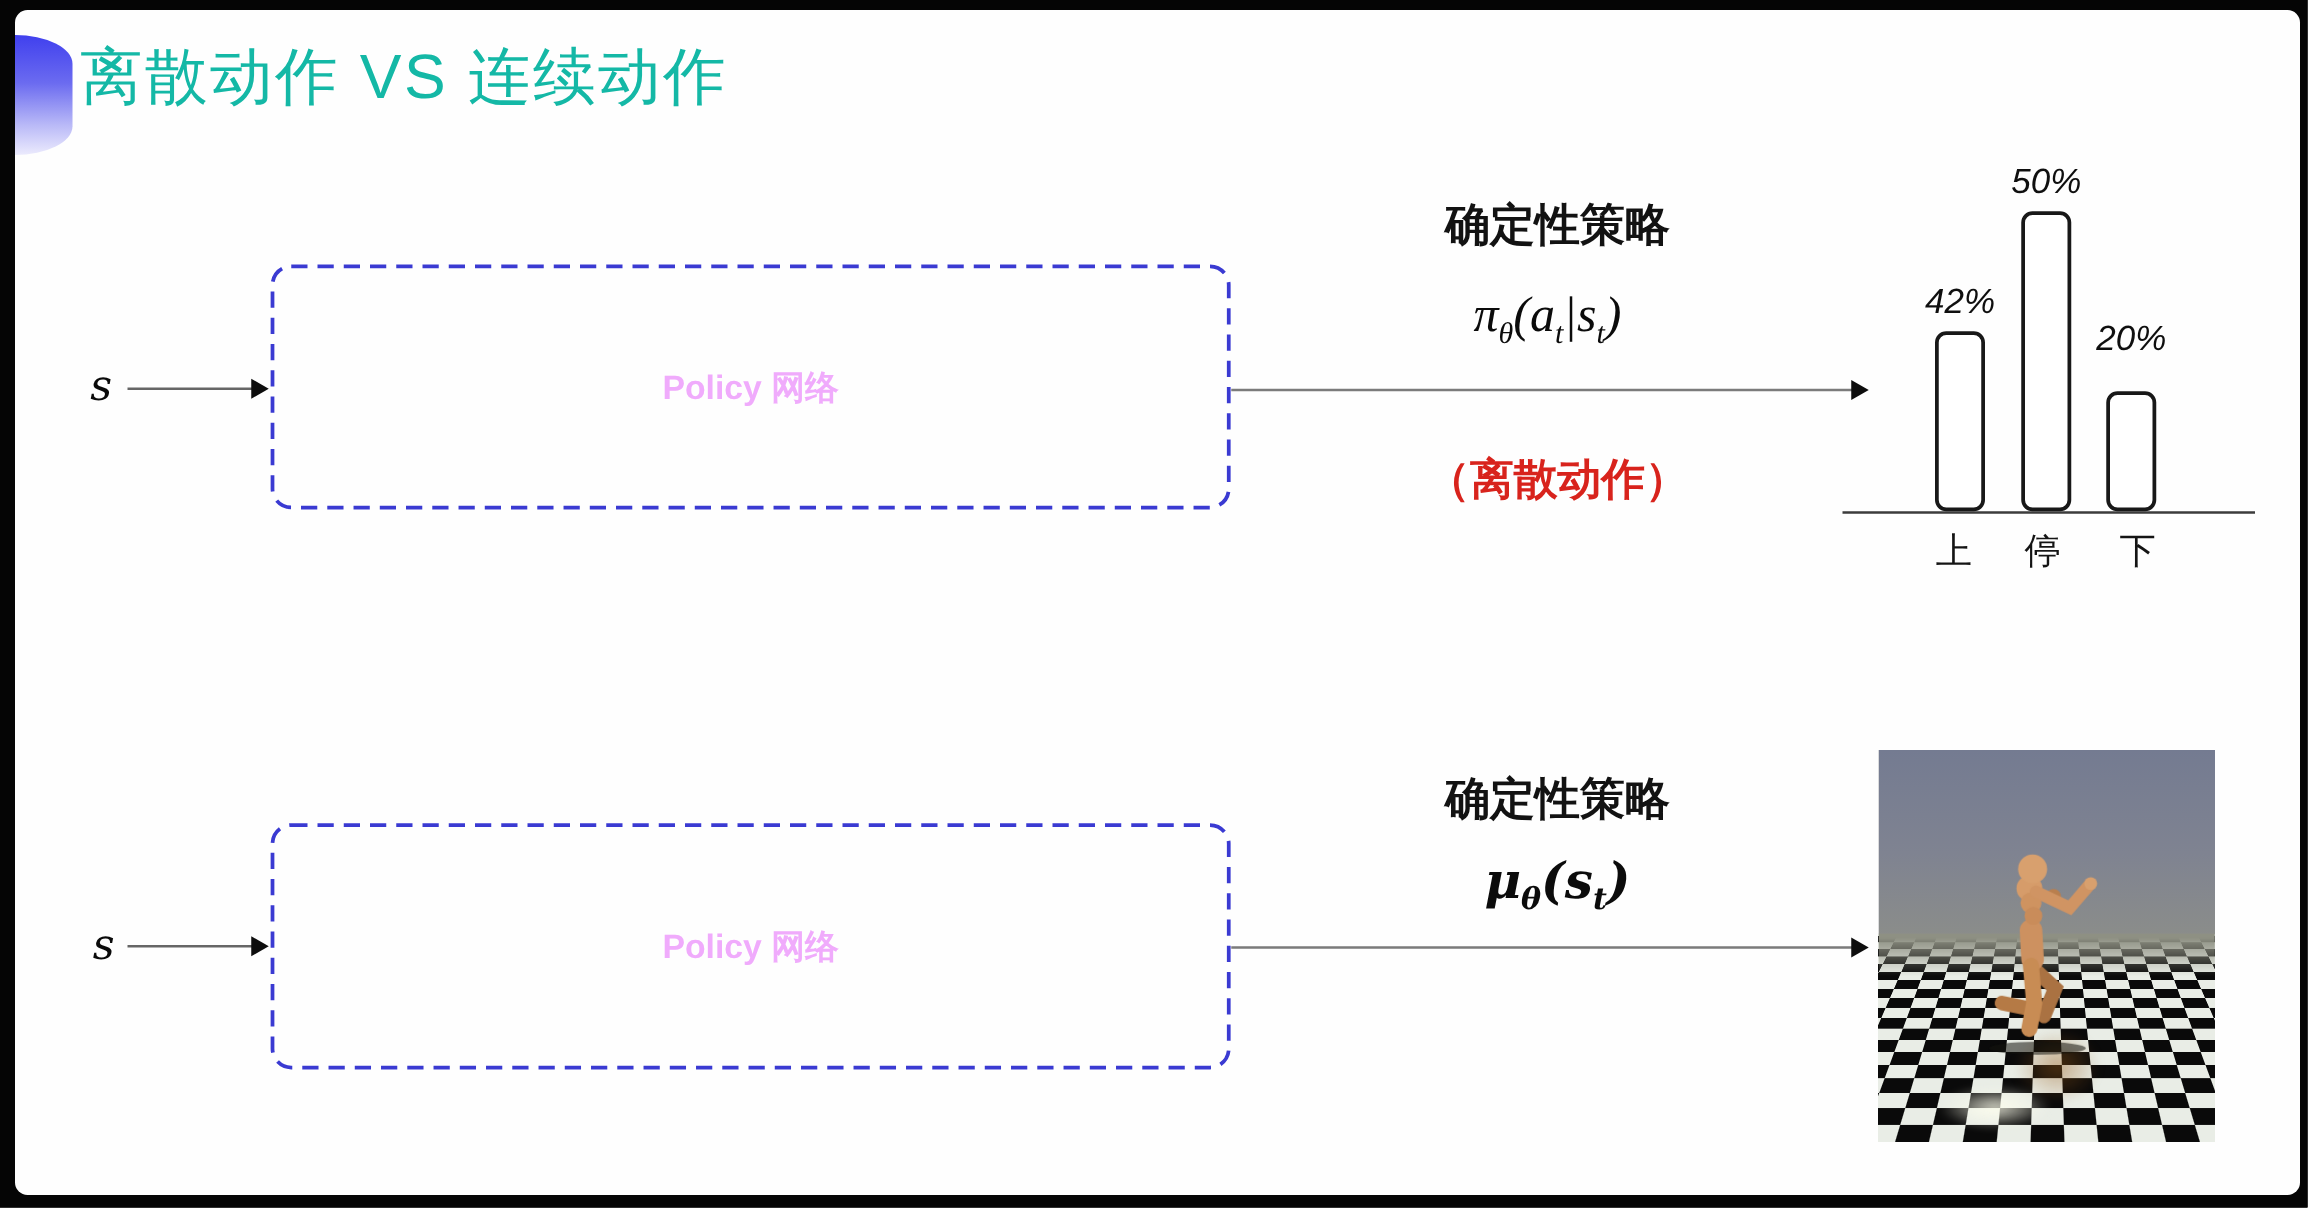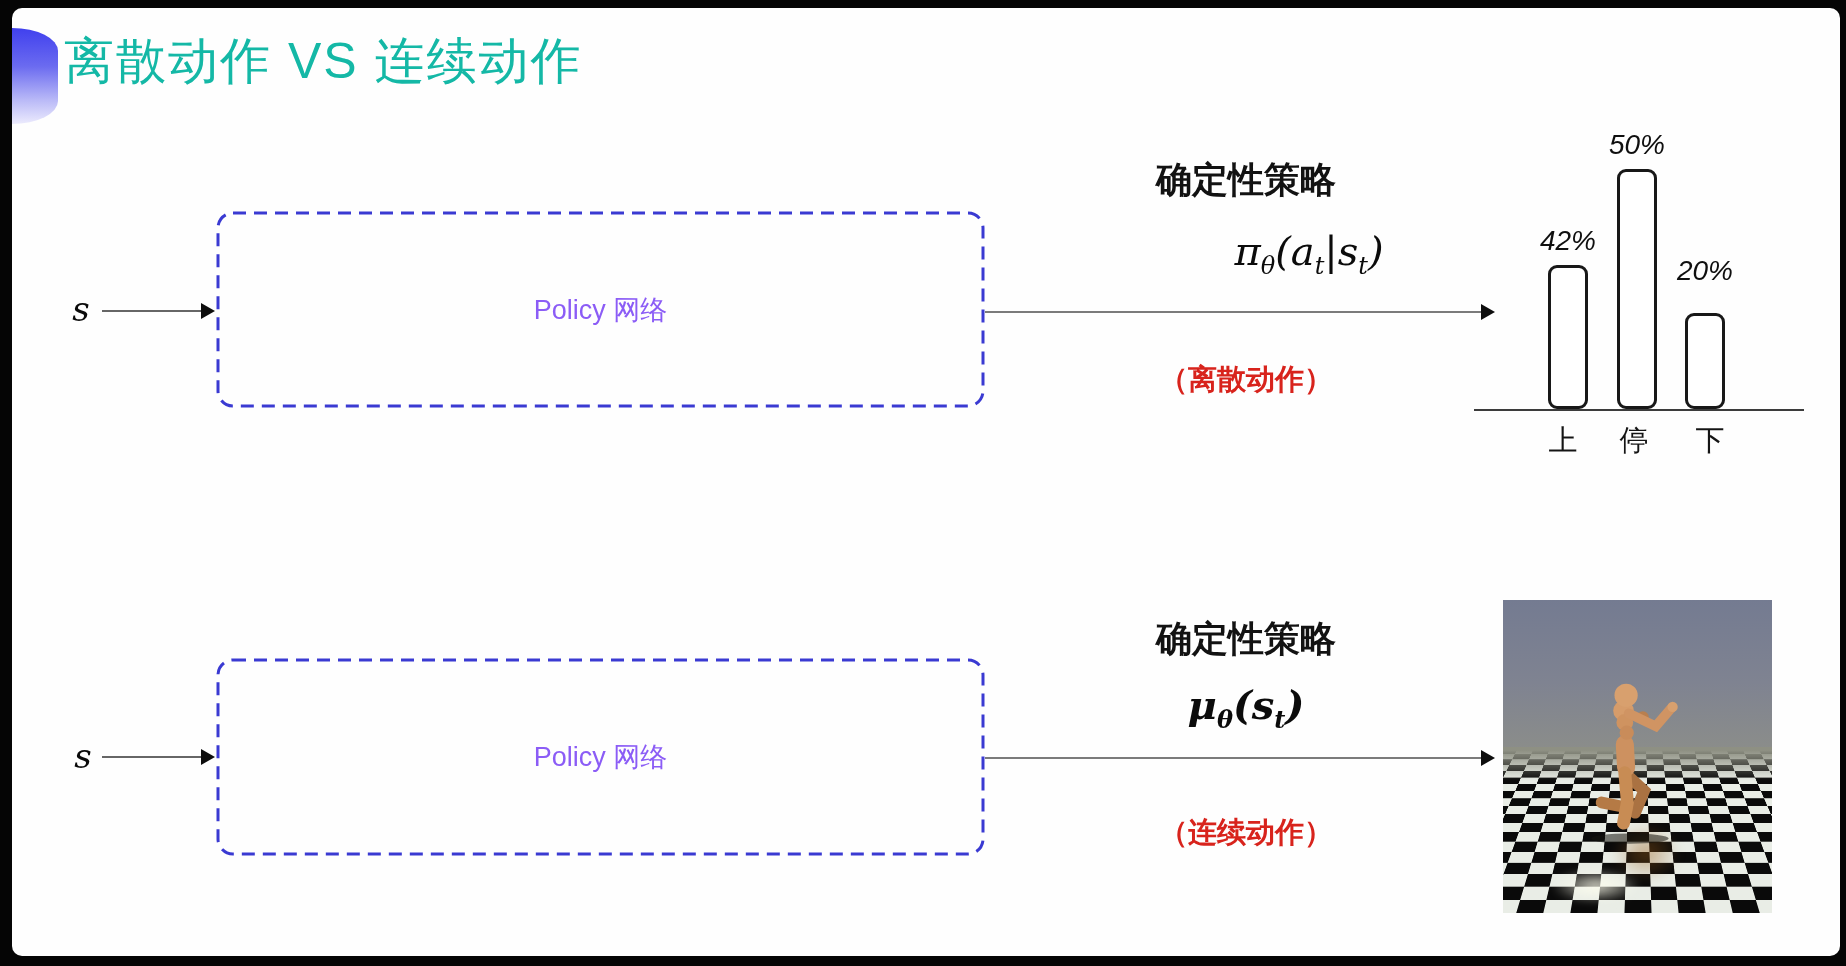--- a/index.html
+++ b/index.html
@@ -17,26 +17,26 @@
   
   .s-label{position:absolute;width:34px;text-align:center;
            font-family:"DejaVu Serif",serif;font-style:italic;font-size:34px;color:#0a0a0a;}
   .harrow{position:absolute;height:2px;background:#666;}
   .harrow::after{content:"";position:absolute;right:-13px;top:-7px;width:0;height:0;
                  border-left:14px solid #0d0d0d;border-top:8px solid transparent;border-bottom:8px solid transparent;}
   .harrow.long{background:#7b7b7b;}
   .boxwrap{position:absolute;}
   .boxwrap svg{position:absolute;left:0;top:0;}
   .boxlabel{position:absolute;left:0;top:0;width:100%;height:100%;display:flex;
-            align-items:center;justify-content:center;font-size:27px;color:#8b5cf6;}
+            align-items:center;justify-content:center;font-size:27px;color:#f0abfc;font-weight:bold;}
   .policy-title{position:absolute;width:300px;text-align:center;font-size:36px;font-weight:600;color:#121212;}
   .formula{position:absolute;width:300px;text-align:center;font-size:40px;font-style:italic;
            font-family:"DejaVu Serif",serif;color:#0b0b0b;}
   .formula sub{font-size:0.6em;font-style:italic;}
-  .policy-note{position:absolute;width:300px;text-align:center;font-size:29px;font-weight:600;color:#d8231c;}
+  .policy-note{position:absolute;width:300px;text-align:center;font-size:35px;font-weight:600;color:#d8231c;}
 
   
   .bar{position:absolute;width:40px;background:#fff;border:3px solid #181818;border-radius:9px;box-sizing:border-box;}
   .bar-vlabel{position:absolute;width:90px;text-align:center;font-size:28px;font-weight:500;color:#0f0f0f;font-style:italic;}
   .bar-clabel{position:absolute;width:60px;text-align:center;font-size:29px;color:#141414;}
   .baseline{position:absolute;height:2px;background:#3c3c3c;}
 
   
   .sim{position:absolute;left:1503px;top:600px;width:269px;height:313px;overflow:hidden;background:#8a8b90;}
   .sky{position:absolute;left:0;top:0;right:0;height:48%;
@@ -65,21 +65,21 @@
   <div class="boxwrap" style="left:216px;top:211px;width:769px;height:197px;">
     <svg width="769" height="197">
       <rect x="2" y="2" width="765" height="193" rx="15" fill="none" stroke="#3a3ad2" stroke-width="3" stroke-dasharray="13 8"></rect>
     </svg>
     <div class="boxlabel">Policy 网络</div>
   </div>
 
   <div class="harrow long" style="left:985px;top:311px;width:497px;"></div>
 
   <div class="policy-title" style="left:1096px;top:156px;">确定性策略</div>
-  <div class="formula" style="left:1159px;top:228px;"><span>π</span><sub>θ</sub><span>(</span><span>a</span><sub>t</sub><span>|</span><span>s</span><sub>t</sub><span>)</span></div>
+  <div class="formula" style="left:1088px;top:228px;font-family:Liberation Serif, serif;"><span>π</span><sub>θ</sub><span>(</span><span>a</span><sub>t</sub><span>|</span><span>s</span><sub>t</sub><span>)</span></div>
   <div class="policy-note" style="left:1096px;top:360px;">（离散动作）</div>
 
   <div id="barchart">
     <div class="baseline" style="left:1474px;top:409px;width:330px;"></div>
   <div class="bar" style="left: 1548px; top: 265px; height: 144px;"></div>
       <div class="bar-vlabel" style="left: 1523px; top: 225px;">42%</div>
       <div class="bar-clabel" style="left: 1533px; top: 421px;">上</div>
       <div class="bar" style="left: 1617px; top: 169px; height: 240px;"></div>
       <div class="bar-vlabel" style="left: 1592px; top: 129px;">50%</div>
       <div class="bar-clabel" style="left: 1604px; top: 421px;">停</div>
@@ -95,21 +95,20 @@
     <svg width="769" height="198">
       <rect x="2" y="2" width="765" height="194" rx="15" fill="none" stroke="#3a3ad2" stroke-width="3" stroke-dasharray="13 8"></rect>
     </svg>
     <div class="boxlabel">Policy 网络</div>
   </div>
 
   <div class="harrow long" style="left:985px;top:757px;width:497px;"></div>
 
   <div class="policy-title" style="left:1096px;top:615px;">确定性策略</div>
   <div class="formula" style="left:1096px;top:681px;font-weight:bold;"><span>μ</span><sub>θ</sub><span>(</span><span>s</span><sub>t</sub><span>)</span></div>
-  <div class="policy-note" style="left:1096px;top:813px;">（连续动作）</div>
 
   <div class="sim">
     <div class="sky"></div>
     <div class="ground">
       <div class="checker-plane"></div>
       <div class="haze"></div>
       <div class="glow" style="left:18%;bottom:6%;width:90px;height:34px;
            background:radial-gradient(ellipse at center,rgba(255,255,238,0.85),rgba(255,255,238,0) 70%);"></div>
       <div class="glow" style="left:40%;bottom:18%;width:70px;height:60px;
            background:radial-gradient(ellipse at center,rgba(150,90,25,0.45),rgba(150,90,25,0) 70%);"></div>

